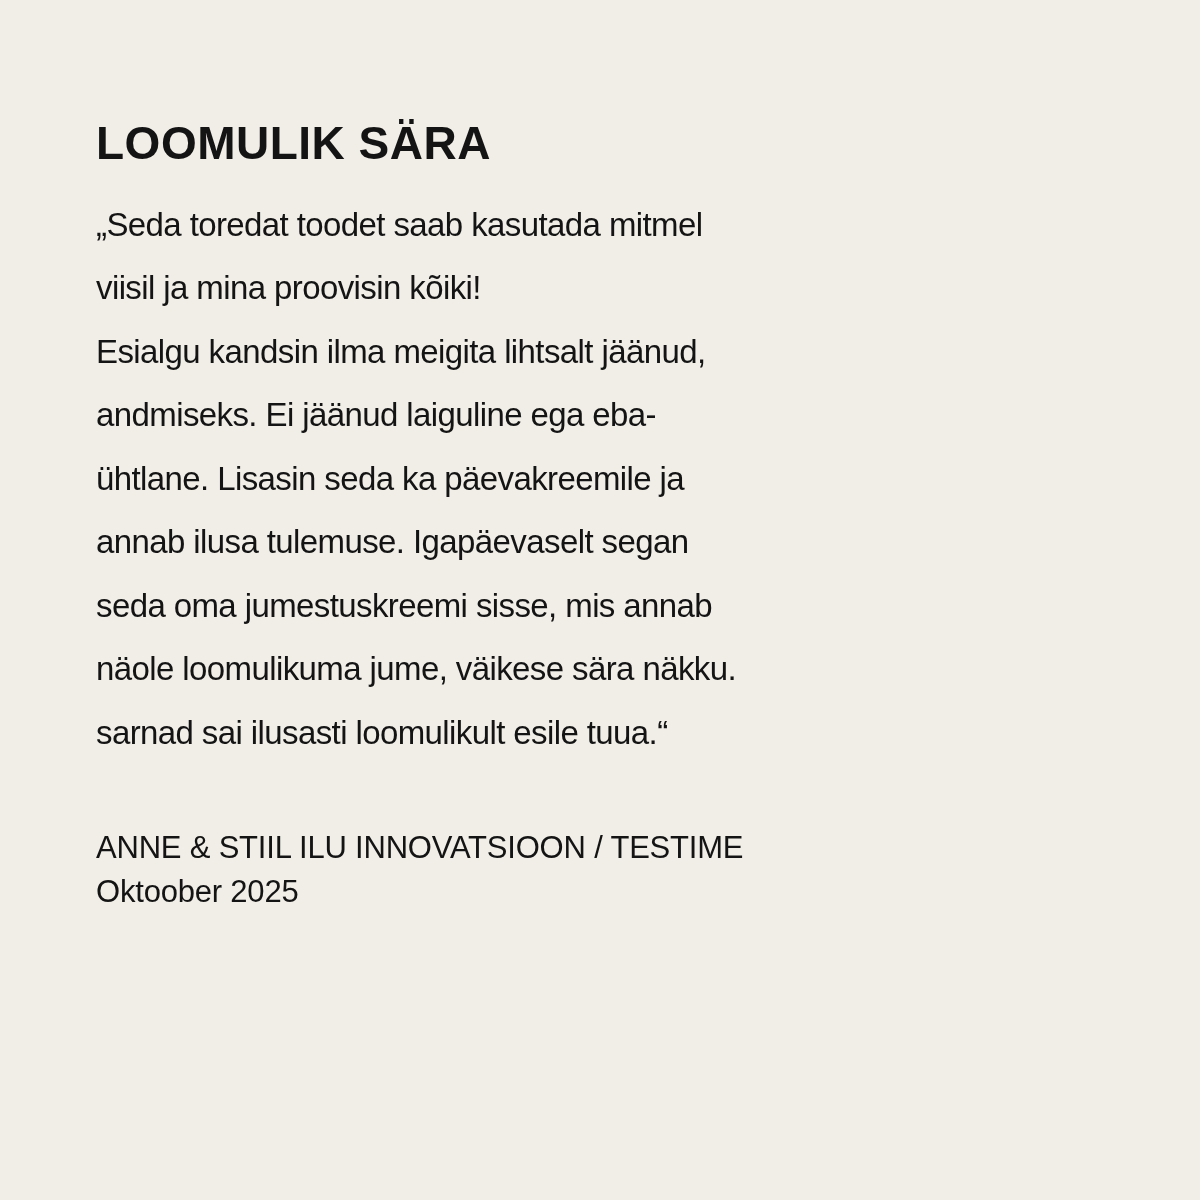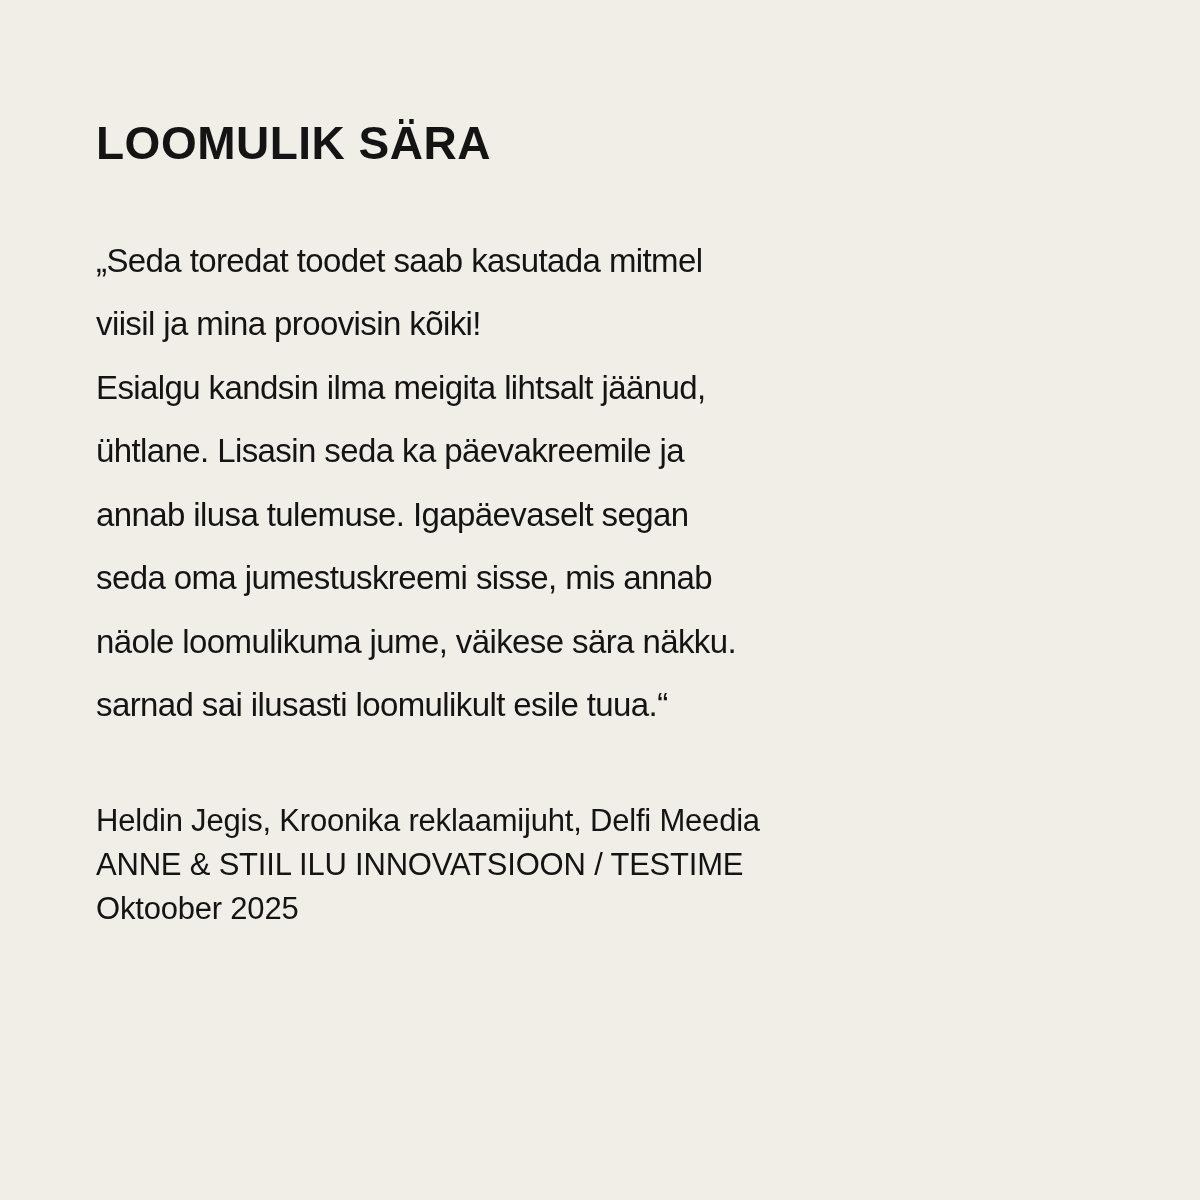--- a/index.html
+++ b/index.html
@@ -14,21 +14,21 @@
     font-family: "Liberation Sans", "DejaVu Sans", sans-serif;
     overflow: hidden;
   }
   .card {
     box-sizing: border-box;
     width: 1200px;
     height: 1200px;
     padding: 118px 80px 0 96px;
   }
   .title {
-    margin: 0 0 60px 0;
+    margin: 0 0 24px 0;
     font-size: 46px;
     font-weight: 700;
     letter-spacing: 0.5px;
     line-height: 1.1;
   }
   .quote {
     font-size: 33px;
     font-weight: 400;
     line-height: 63.5px;
     letter-spacing: -0.6px;
@@ -51,26 +51,26 @@
 <body>
 
 <div class="card">
 
   <h1 class="title">LOOMULIK SÄRA</h1>
 
   <div class="quote">
     <div class="quote-line">„Seda toredat toodet saab kasutada mitmel</div>
     <div class="quote-line">viisil ja mina proovisin kõiki!</div>
     <div class="quote-line">Esialgu kandsin ilma meigita lihtsalt jäänud,</div>
+    <div class="quote-line">andmiseks. Ei jäänud laiguline ega eba-</div>
     <div class="quote-line">ühtlane. Lisasin seda ka päevakreemile ja</div>
     <div class="quote-line">annab ilusa tulemuse. Igapäevaselt segan</div>
     <div class="quote-line">seda oma jumestuskreemi sisse, mis annab</div>
     <div class="quote-line">näole loomulikuma jume, väikese sära näkku.</div>
     <div class="quote-line">sarnad sai ilusasti loomulikult esile tuua.“</div>
   </div>
 
   <div class="attribution">
-    <div class="attribution-line">Heldin Jegis, Kroonika reklaamijuht, Delfi Meedia</div>
     <div class="attribution-line">ANNE &amp; STIIL ILU INNOVATSIOON / TESTIME</div>
     <div class="attribution-line">Oktoober 2025</div>
   </div>
 
 </div>
 
 </body></html>

